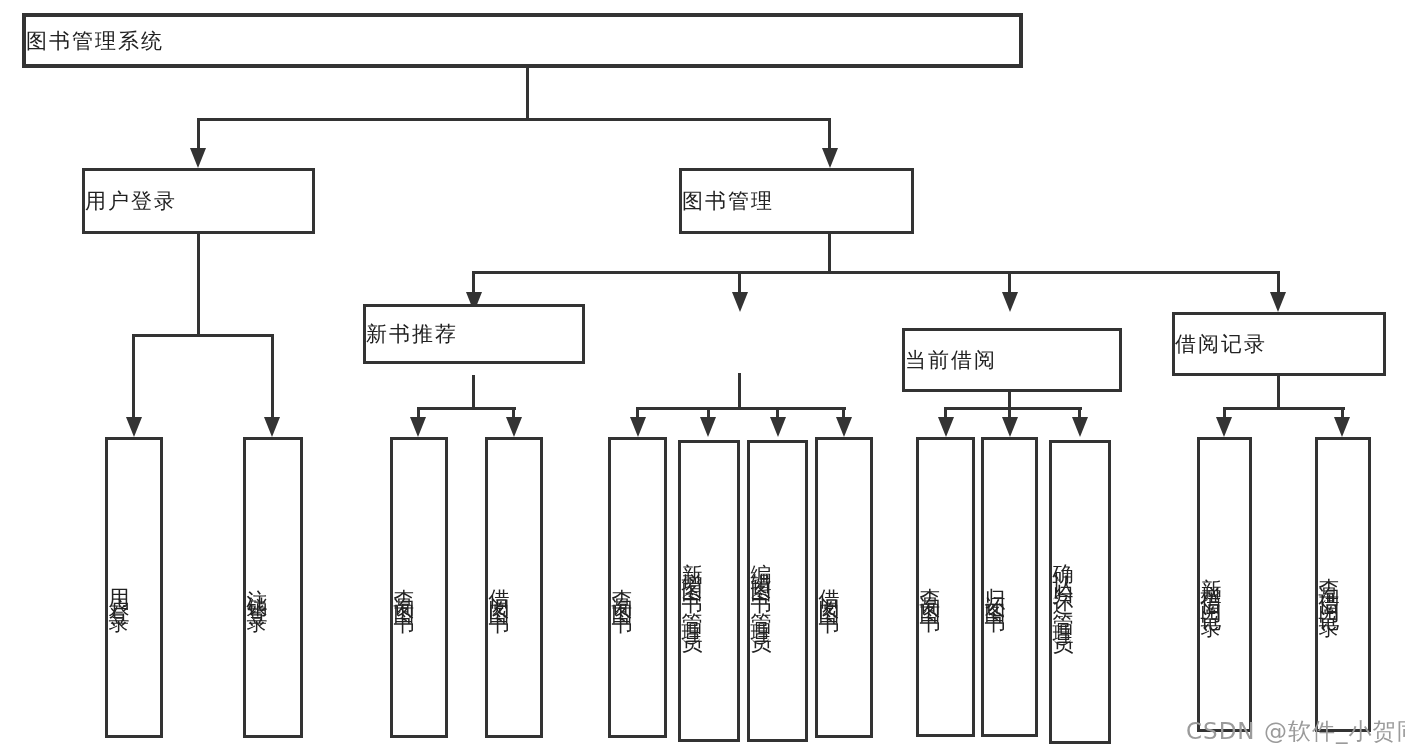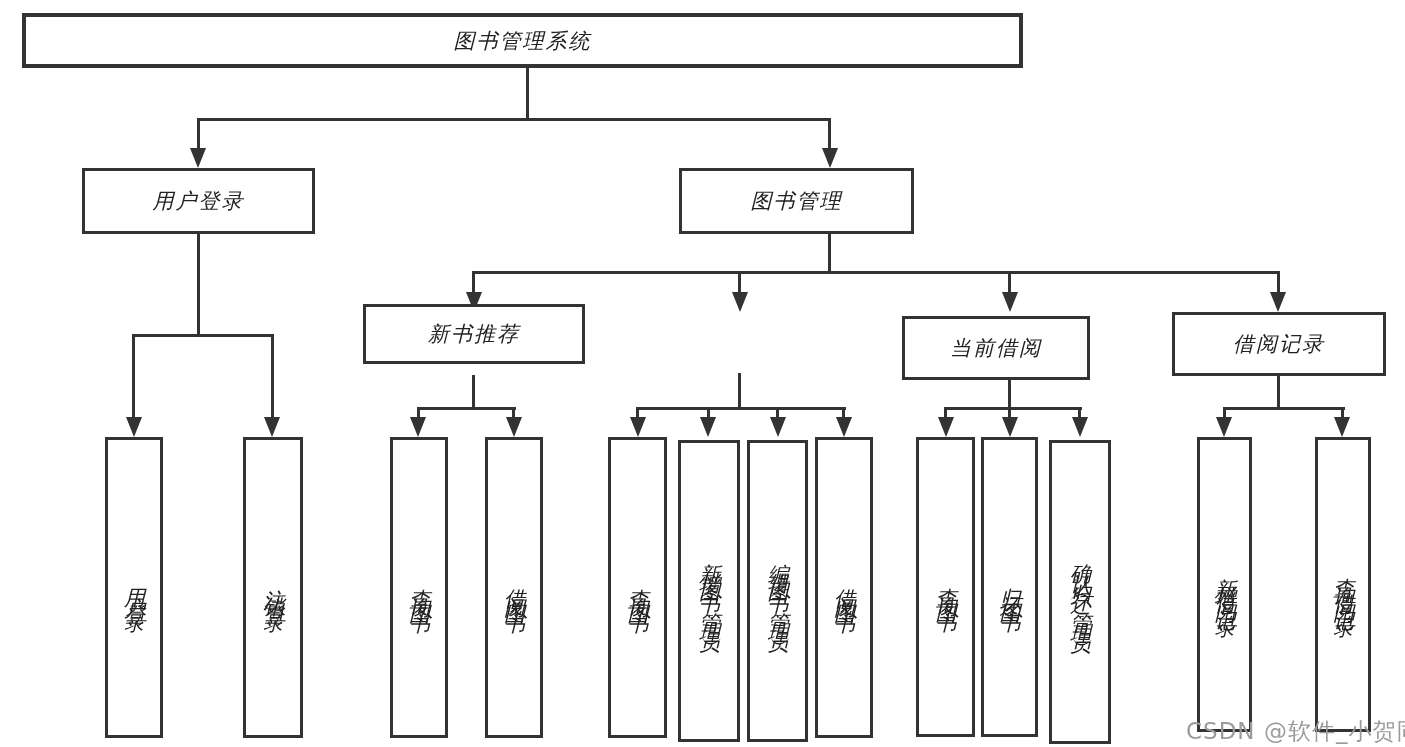--- a/index.html
+++ b/index.html
@@ -9,23 +9,22 @@
     --bg:#ffffff;
   }
   html,body{margin:0;padding:0;background:var(--bg);}
   .canvas{
     position:relative;width:1405px;height:747px;background:var(--bg);
     font-family:"DejaVu Sans","Liberation Sans",sans-serif;color:var(--text);
     overflow:hidden;
   }
   .box{
     position:absolute;box-sizing:border-box;background:#fff;
-    border:3px solid var(--line);display:flex;align-items:center;justify-content:center;
+    border:3px solid var(--line);display:flex;align-items:center;justify-content:flex-start;
     z-index:2;
-    font-style:italic;
   }
   .box.root{border-width:4px;}
   .h{font-size:21px;letter-spacing:2px;white-space:nowrap;}
   .v span{
     writing-mode:vertical-rl;text-orientation:mixed;
     font-size:21px;letter-spacing:8px;line-height:1;white-space:nowrap;
   }
   .v.long span{letter-spacing:10px;}
   .cline{position:absolute;background:var(--line);z-index:1;}
   .arrow{
@@ -50,21 +49,21 @@
   <div class="box h" style="left:82px;top:168px;width:233px;height:66px">
     <span>用户登录</span>
   </div>
   <div class="box h" style="left:679px;top:168px;width:235px;height:66px">
     <span>图书管理</span>
   </div>
 
   <div class="box h" style="left:363px;top:304px;width:222px;height:60px">
     <span>新书推荐</span>
   </div>
-  <div class="box h" style="left:902px;top:316px;width:188px;height:64px">
+  <div class="box h" style="left:902px;top:328px;width:220px;height:64px">
     <span>当前借阅</span>
   </div>
   <div class="box h" style="left:1172px;top:312px;width:214px;height:64px">
     <span>借阅记录</span>
   </div>
 
   <div class="box v" style="left:105px;top:437px;width:58px;height:301px">
     <span>用户登录</span>
   </div>
   <div class="box v" style="left:243px;top:437px;width:60px;height:301px">

